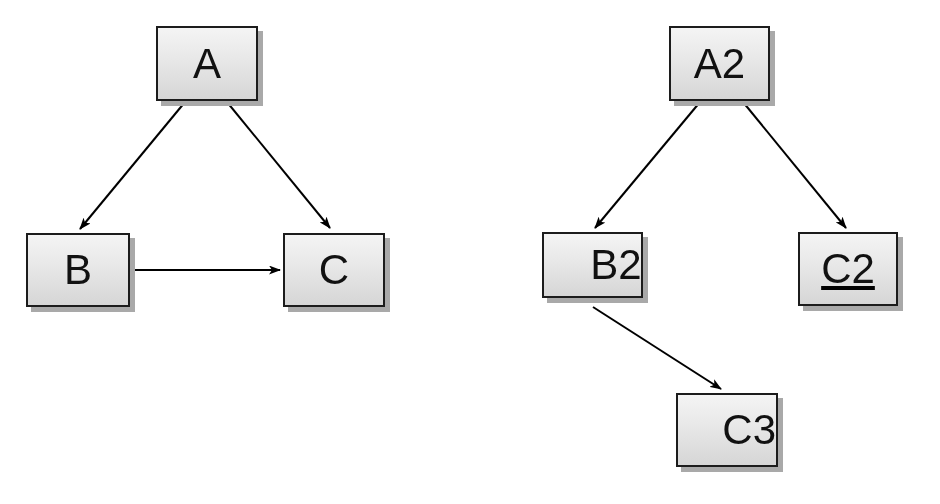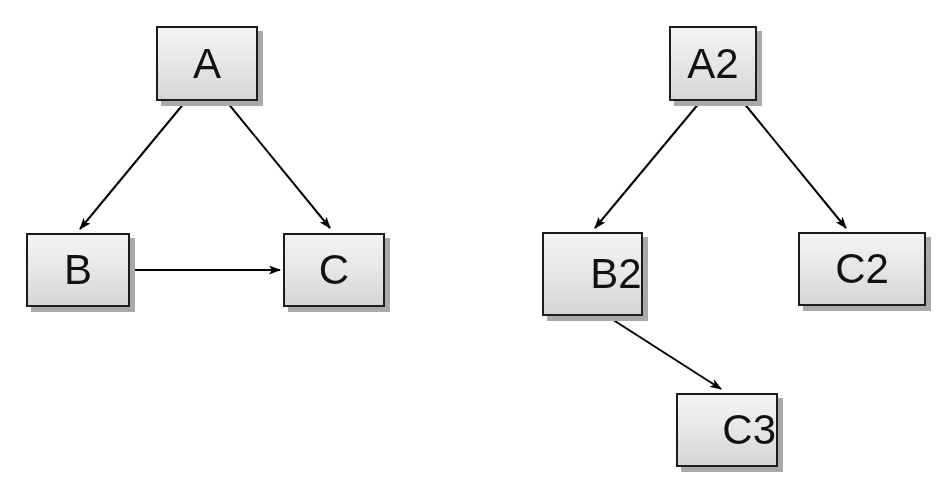--- a/index.html
+++ b/index.html
@@ -35,23 +35,23 @@
   .node .label {
     font-size: 42px;
     color: #111111;
     line-height: 1;
     user-select: none;
   }
   
   #node-A  { left: 156px; top: 26px;  width: 102px; height: 75px; }
   #node-B  { left: 26px;  top: 233px; width: 104px; height: 74px; }
   #node-C  { left: 283px; top: 233px; width: 102px; height: 74px; }
-  #node-A2 { left: 669px; top: 26px;  width: 88px; height: 75px; }
-  #node-B2 { left: 542px; top: 232px; width: 101px; height: 84px; padding-left: 47px; }
-  #node-C2 { left: 798px; top: 232px; width: 128px; height: 74px; }
+  #node-A2 { left: 669px; top: 26px;  width: 101px; height: 75px; }
+  #node-B2 { left: 542px; top: 232px; width: 101px; height: 66px; padding-left: 47px; }
+  #node-C2 { left: 798px; top: 232px; width: 100px; height: 74px; text-decoration: underline; }
   #node-C3 { left: 676px; top: 393px; width: 102px; height: 74px; justify-content: flex-end; }
   .edge {
     stroke: #000000;
     stroke-width: 2;
     fill: none;
   }
 </style>
 </head>
 <body>
 

